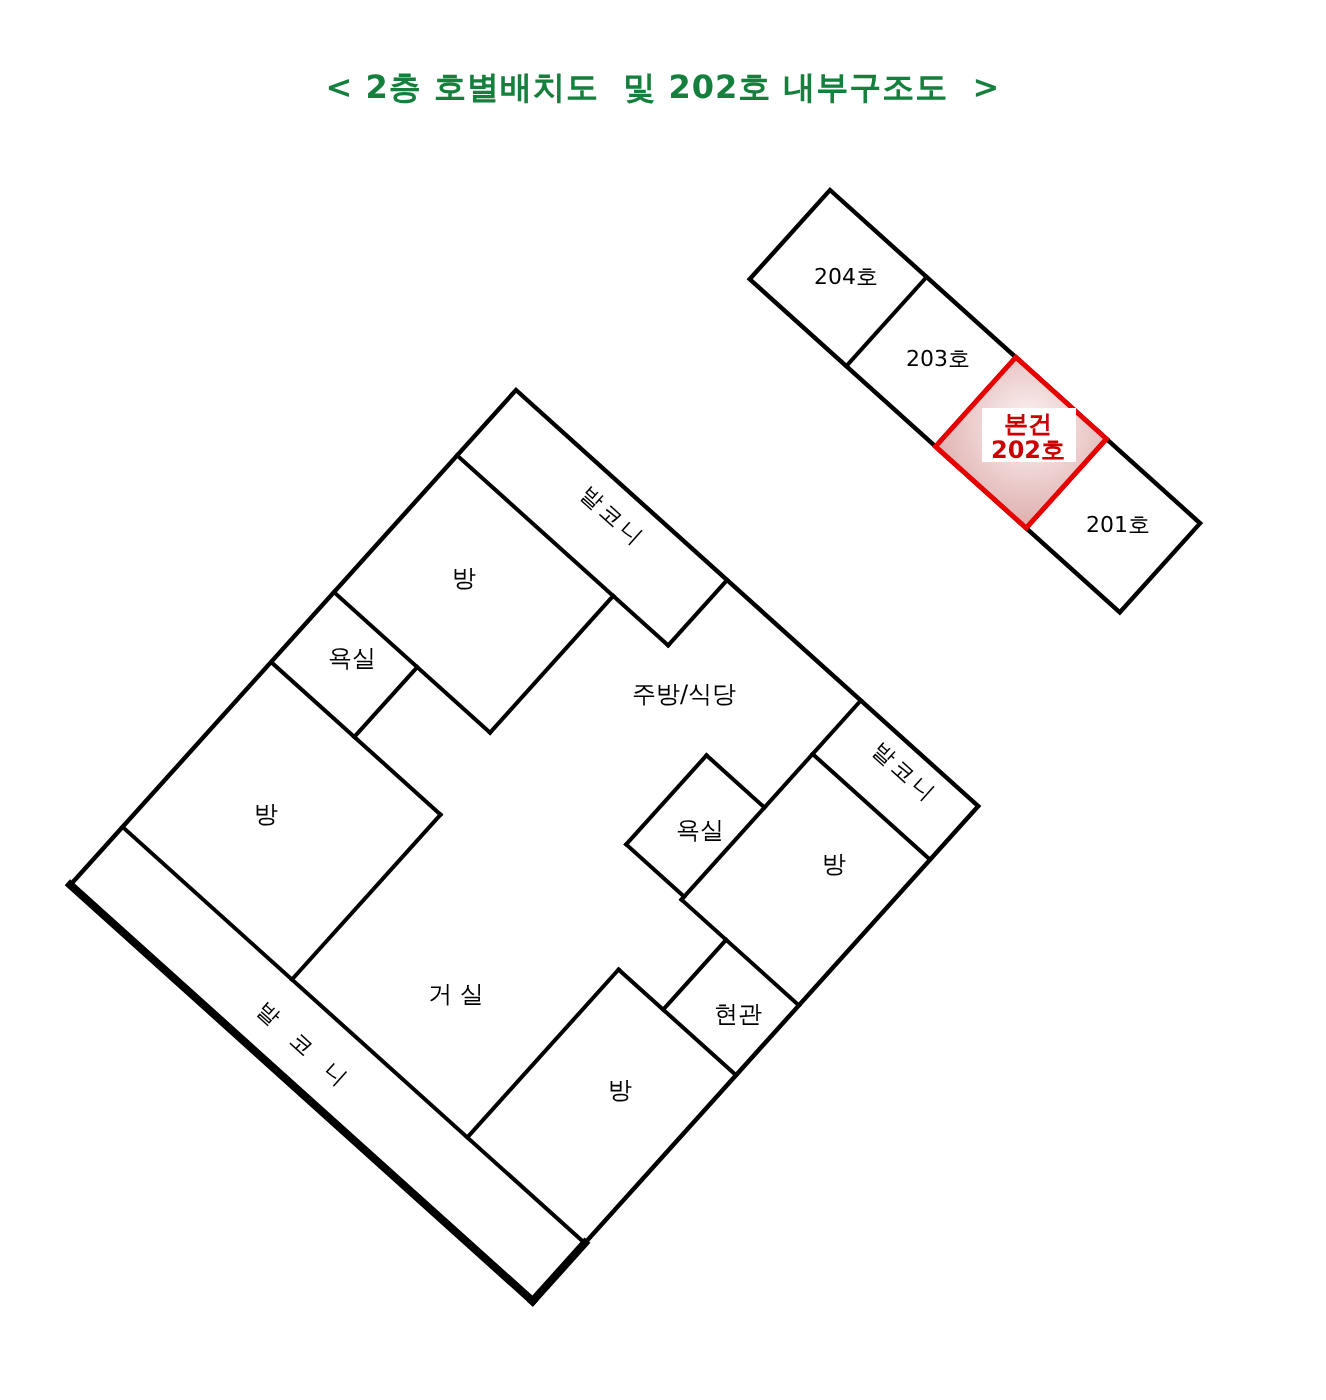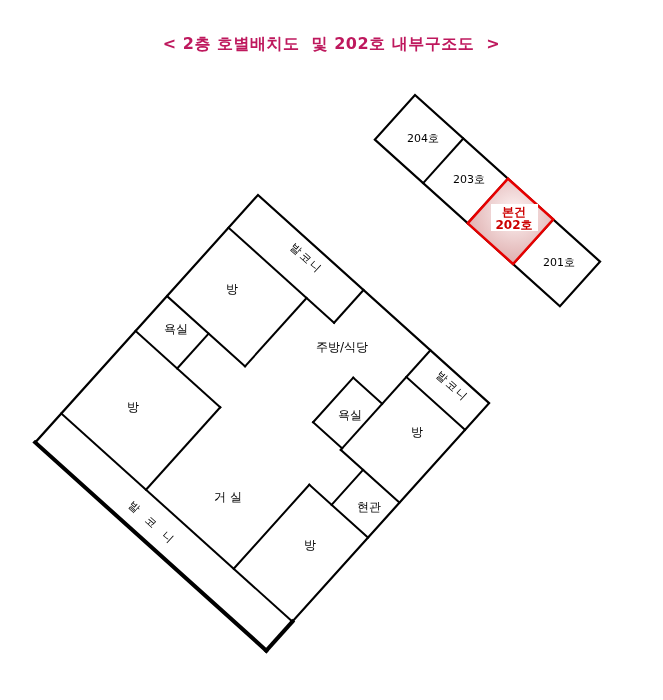--- a/index.html
+++ b/index.html
@@ -17,21 +17,21 @@
   }
   #title {
     position: absolute;
     top: 34px;
     left: 0;
     width: 663px;
     text-align: center;
     font-size: 16px;
     font-weight: bold;
     letter-spacing: 0.5px;
-    color: #be185d;
+    color: #15803d;
     white-space: pre;
   }
   svg { position: absolute; top: 0; left: 0; }
   .wall  { stroke: #000000; stroke-width: 2; fill: none; stroke-linecap: square; }
   .outer { stroke: #000000; stroke-width: 2.2; fill: none; }
   .thick { stroke: #000000; stroke-width: 4; fill: none; stroke-linecap: square; }
   .lbl   { font-family: "DejaVu Sans", sans-serif; font-size: 12px; fill: #000000; text-anchor: middle; }
   .lbl11 { font-family: "DejaVu Sans", sans-serif; font-size: 11px; fill: #000000; text-anchor: middle; }
   .bal   { font-family: "DejaVu Sans", sans-serif; font-size: 11px; fill: #000000; text-anchor: middle; letter-spacing: 2px; }
   .balsp { letter-spacing: 4px; }

